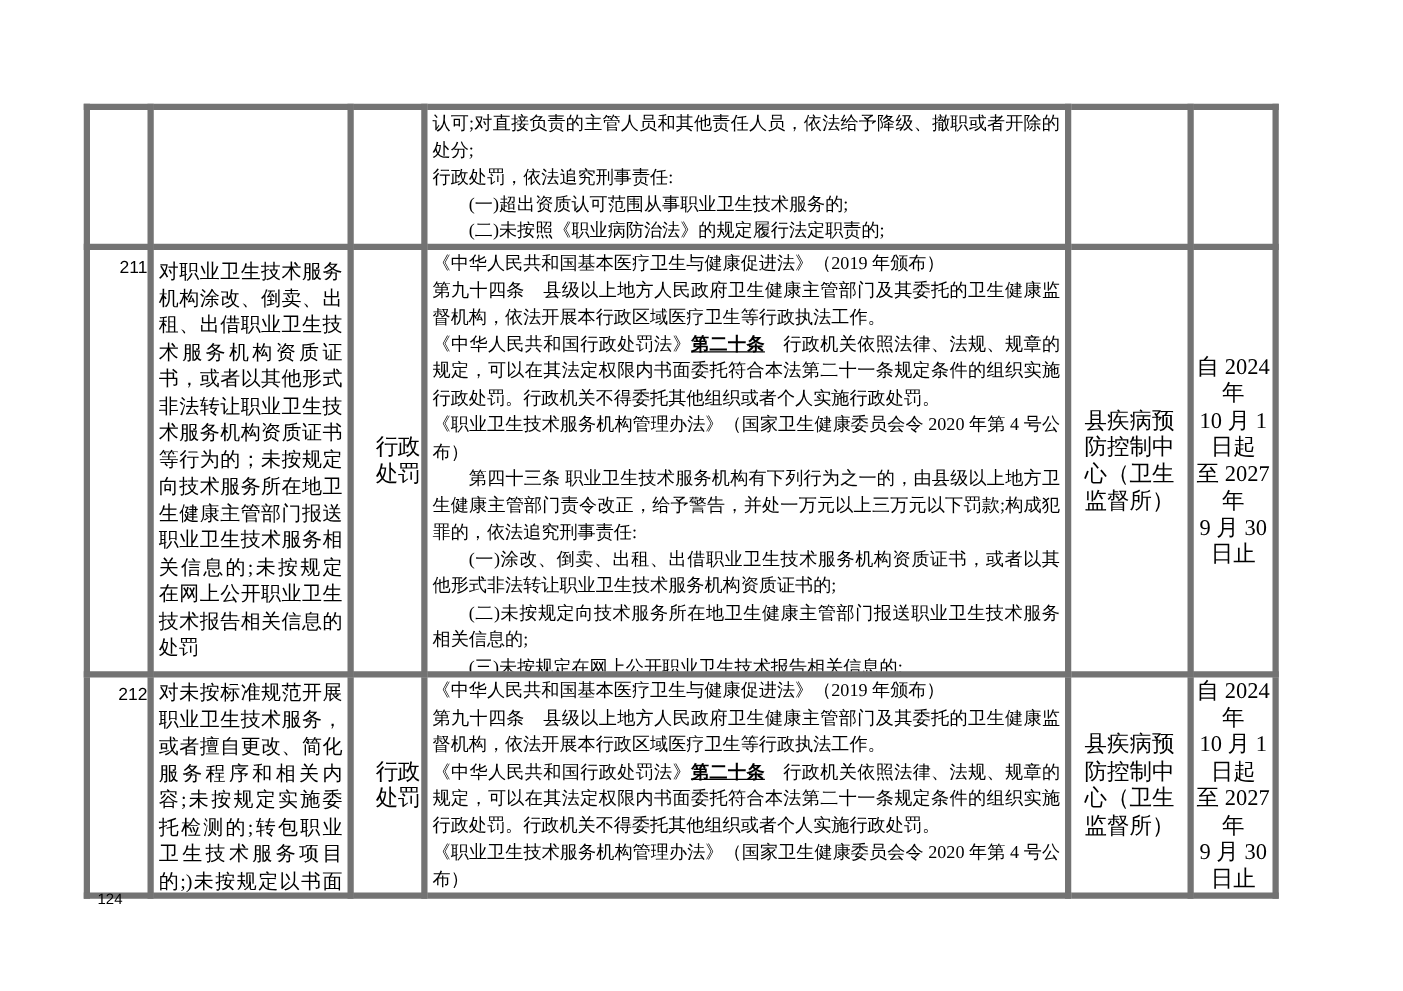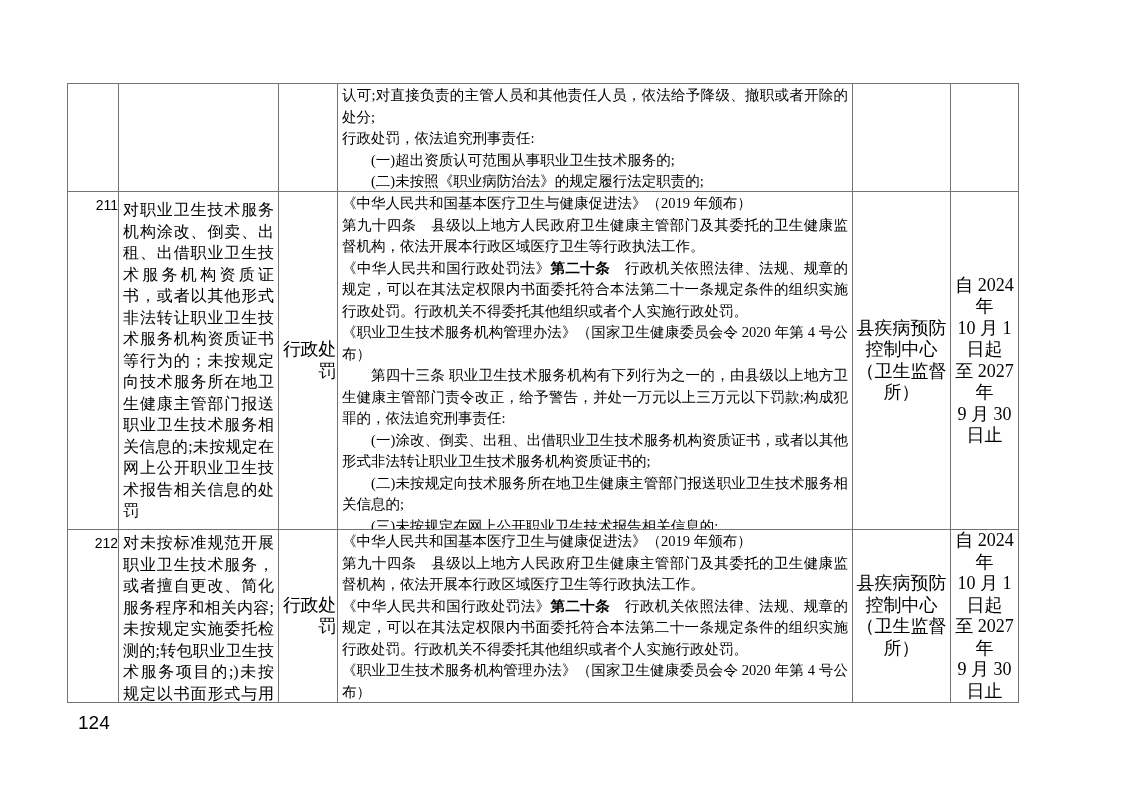--- a/index.html
+++ b/index.html
@@ -7,41 +7,41 @@
     width:1122px;height:793px;background:#ffffff;color:#000;
     font-family:"Liberation Serif","DejaVu Serif",serif;
     position:relative;overflow:hidden;
   }
   .sheet{position:absolute;inset:0;}
   table.penalty-table{
     position:absolute;left:67px;top:83px;width:951px;
     border-collapse:collapse;table-layout:fixed;
   }
   td{
-    border:1px solid #737373;padding:0;vertical-align:top;
+    border:5px solid #737373;padding:0;vertical-align:top;
     font-size:14.5px;line-height:21.5px;overflow:hidden;
   }
   .cw{overflow:hidden;box-sizing:border-box;}
   tr.r0 .cw{height:107px;}
   tr.r1 .cw{height:337px;}
   tr.r2 .cw{height:172px;}
   .va-m{display:flex;flex-direction:column;justify-content:center;}
   
   .col-id .cw{text-align:right;padding-top:3px;
     font-family:Liberation Sans, sans-serif;font-size:14px;}
   .col-desc .cw{padding:2px 4px;font-size:16px;text-align:justify;}
   .col-penalty .cw{text-align:right;font-size:18px;letter-spacing:-0.3px;padding:0 1px;}
   .col-legal .cw{padding:1px 4px;}
   .col-organ .cw{text-align:center;font-size:18px;padding:0 3px;}
   .col-period .cw{text-align:center;font-size:18px;padding:0 2px;white-space:pre-line;}
   .para{margin:0;text-align:justify;}
   .para.indent{text-indent:2em;}
-  .b{font-weight:bold;}
+  .b{font-weight:bold;text-decoration:underline;}
   .page-footer{
-    position:absolute;left:78px;top:712px;font-size:19px;
+    position:absolute;left:78px;top:712px;font-size:12px;
     font-family:"Liberation Sans","DejaVu Sans",sans-serif;
   }
 </style>
 </head>
 <body>
 
 <div class="sheet">
   <table class="penalty-table">
     <colgroup>
       <col style="width:51px">

